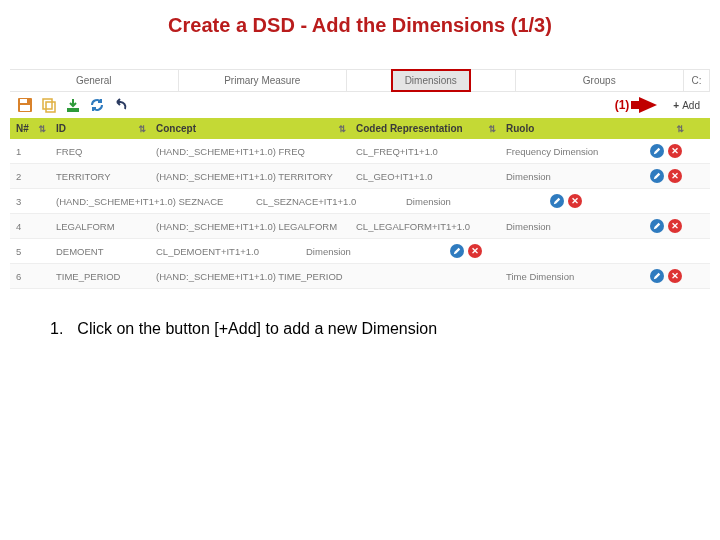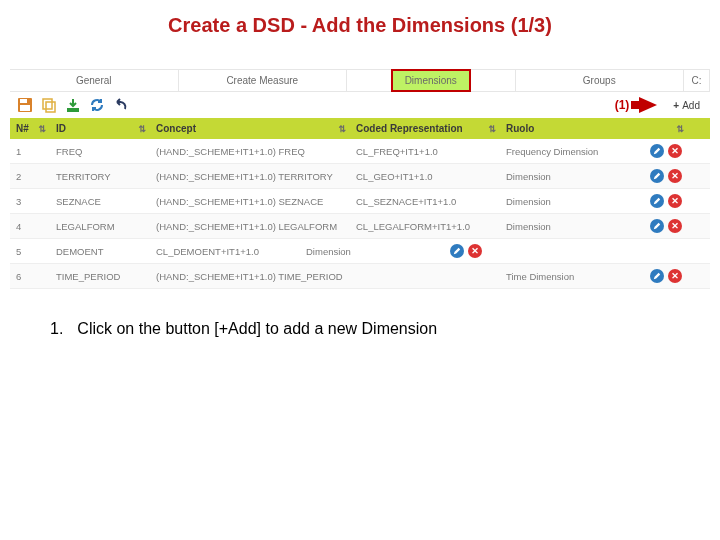--- a/index.html
+++ b/index.html
@@ -38,21 +38,21 @@
     font-size: 10px;
     color: #6a6a6a;
   }
   .stab:last-child { flex: 0 0 26px; }
   .dim-box {
     border: 2px solid #c00000;
     padding: 4px 12px;
     margin-top: -22px;
     position: relative;
     z-index: 2;
-    background: #bef264;
+    background: #e5e5e5;
   }
   .toolbar {
     display: flex;
     align-items: center;
     padding: 4px 6px;
     gap: 6px;
   }
   .ticon {
     width: 18px;
     height: 18px;
@@ -151,21 +151,21 @@
 </style>
 </head>
 <body>
 
 <div class="slide-title">Create a DSD - Add the Dimensions (1/3)</div>
 
 <div class="screenshot">
 
   <div class="stabs">
     <div class="stab">General</div>
-    <div class="stab">Create Measure</div>
+    <div class="stab">Primary Measure</div>
     <div class="stab" style="position:relative;">
       <span class="dim-box">Dimensions</span>
     </div>
     <div class="stab">Groups</div>
     <div class="stab">C:</div>
   </div>
 
   <div class="toolbar">
     <div class="ticon">
       <svg width="16" height="16" viewBox="0 0 16 16">
@@ -262,21 +262,20 @@
             </svg>
       </div>
       <div class="btn-del">
         <span>✕</span>
       </div>
     </div>
   </div>
 
   <div class="tbody-row">
     <div class="td col-n">3</div>
-    <div class="td col-id">SEZNACE</div>
     <div class="td col-con">(HAND:_SCHEME+IT1+1.0) SEZNACE</div>
     <div class="td col-cod">CL_SEZNACE+IT1+1.0</div>
     <div class="td col-role">Dimension</div>
     <div class="td col-act">
       <div class="btn-edit">
         <svg width="8" height="8" viewBox="0 0 10 10">
               <path d="M1 9l1-3 5-5 2 2-5 5-3 1z" fill="#fff"></path>
             </svg>
       </div>
       <div class="btn-del">

